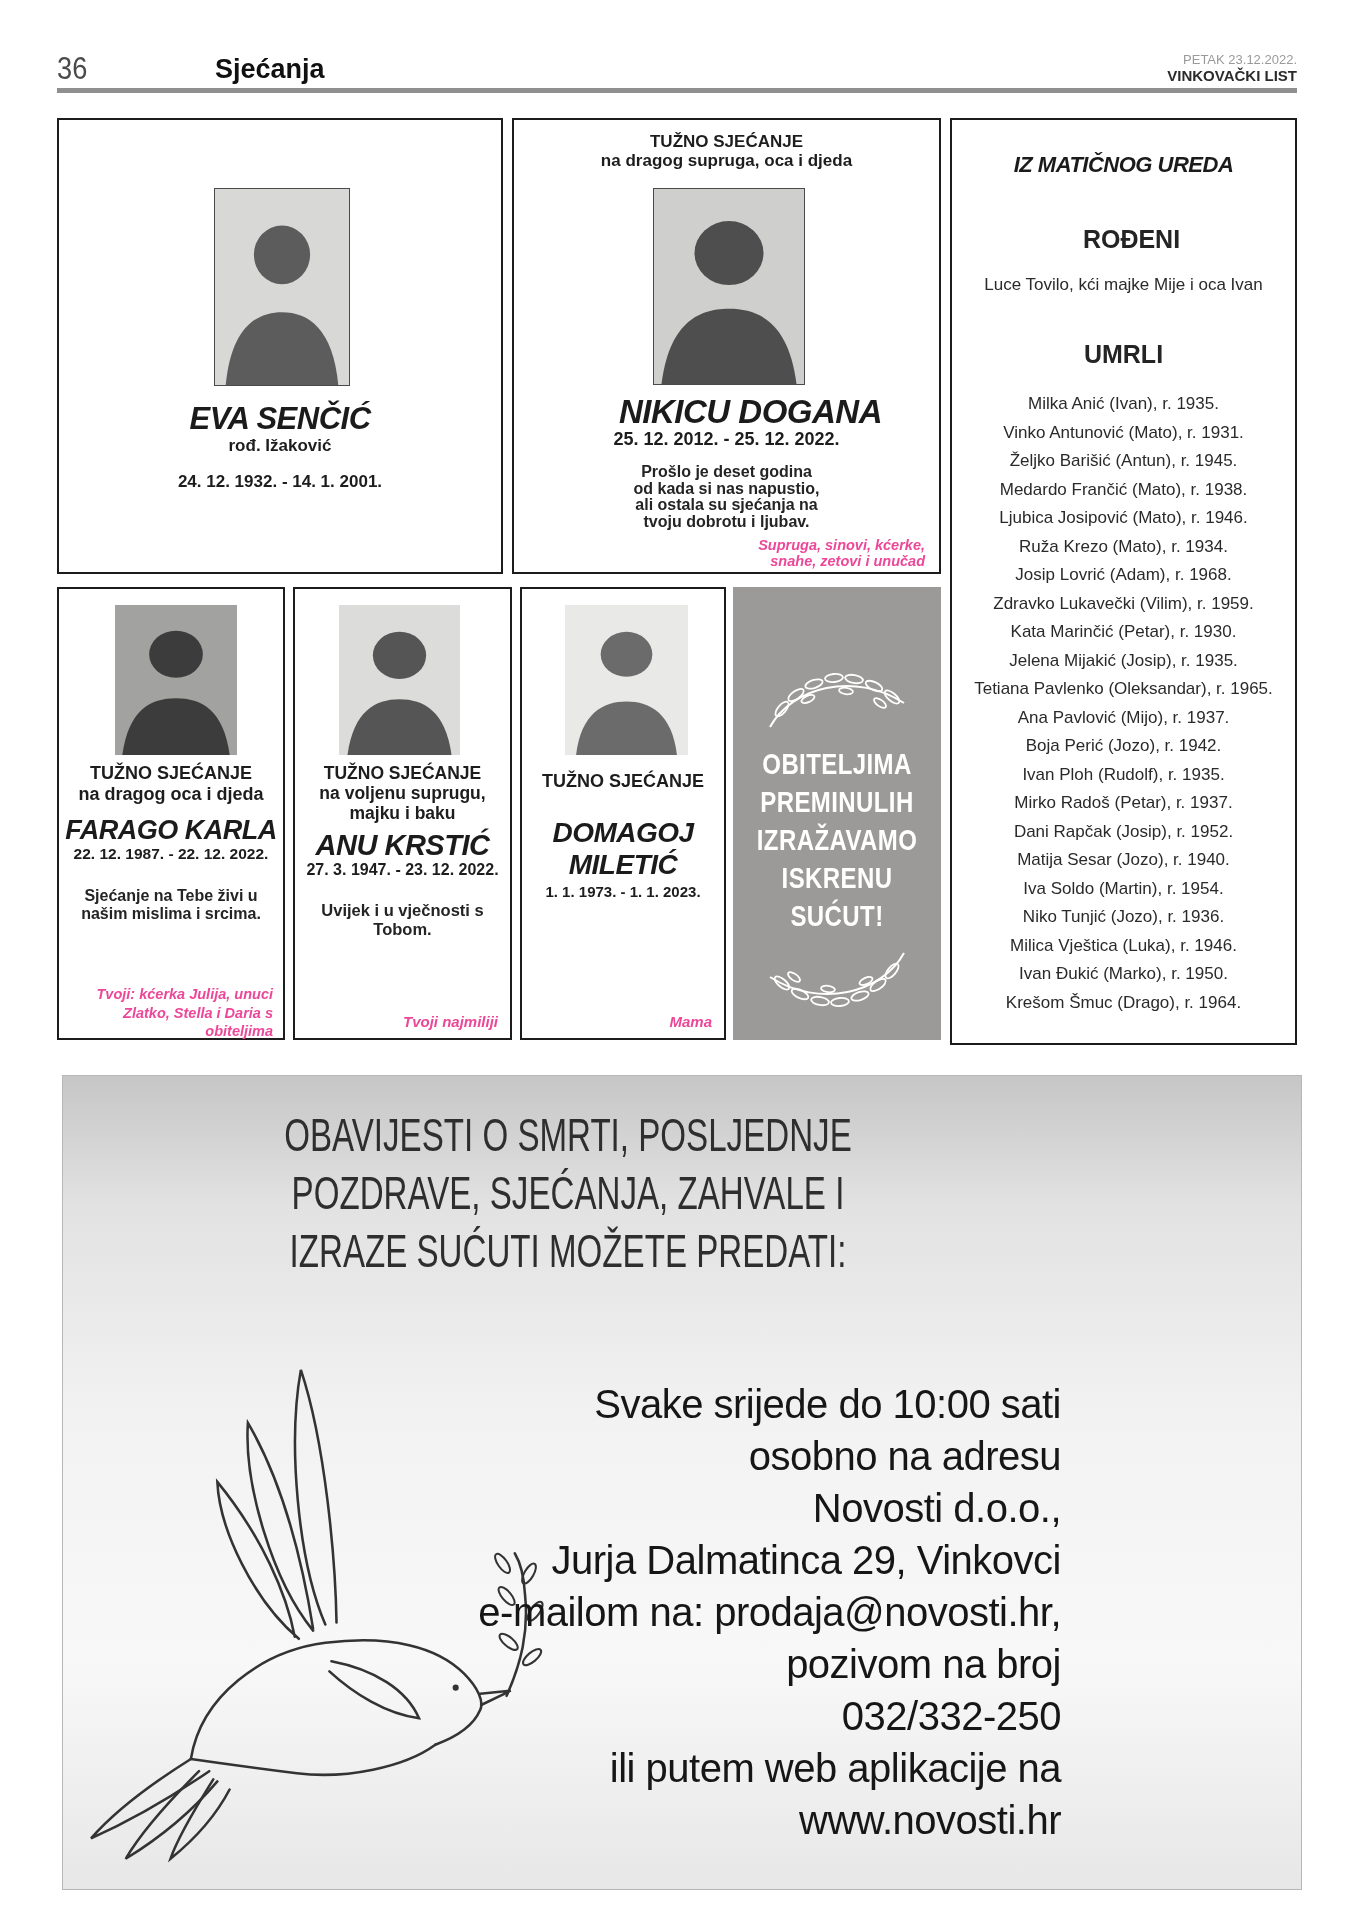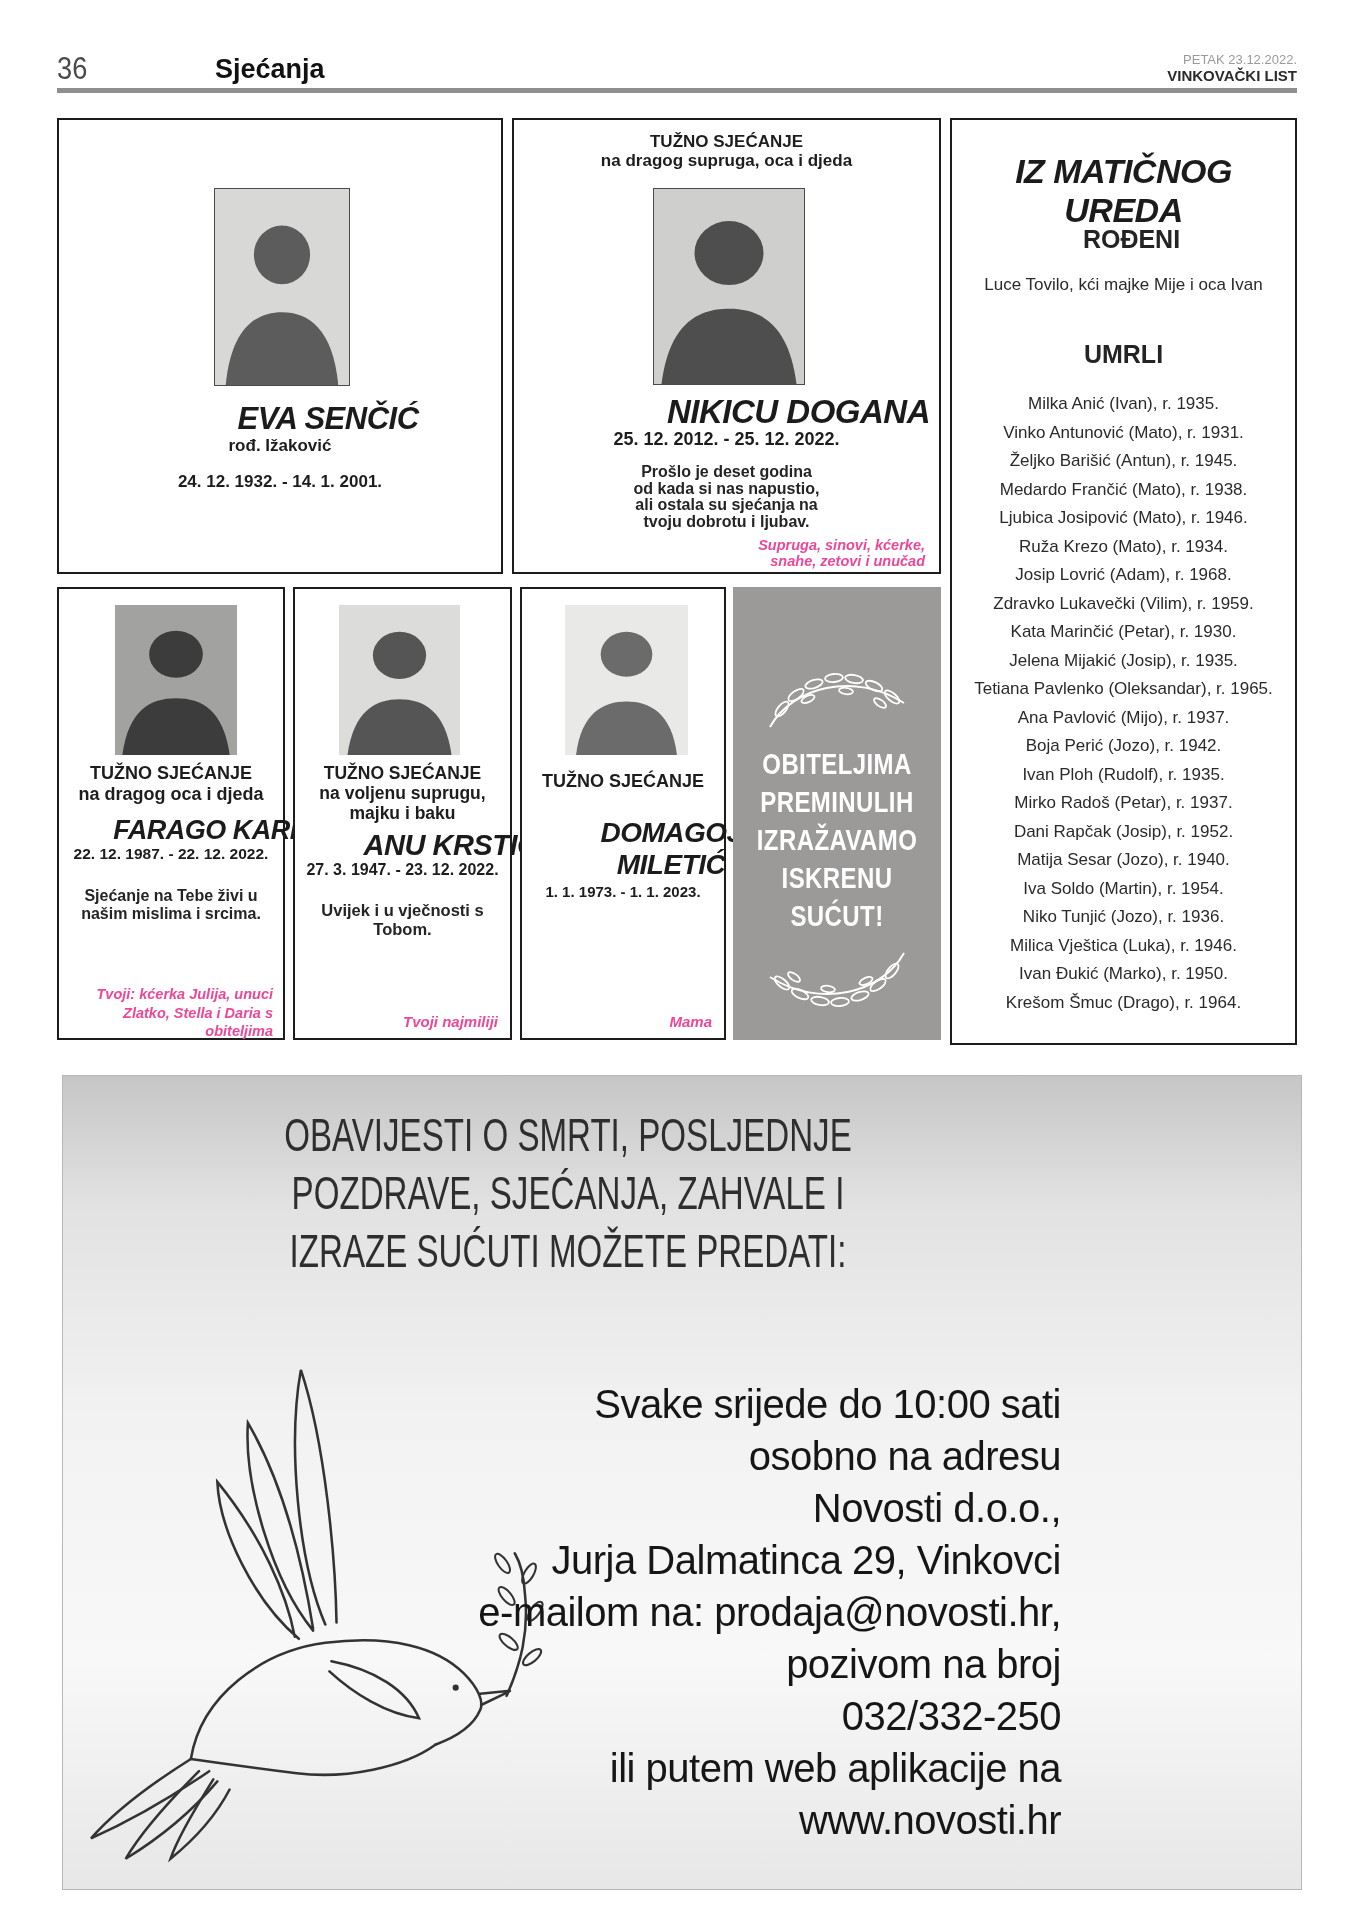--- a/index.html
+++ b/index.html
@@ -15,27 +15,27 @@
   .masthead .date{font-size:13px;color:#9a9a9a;font-weight:400;}
   .masthead .paper{font-size:15px;color:#2b2b2b;font-weight:700;}
   .header-rule{left:57px;top:88px;width:1240px;height:5px;background:#8f8f8f;}
 
   
   .box{background:#fff;border:2px solid #1c1c1c;}
   .photo{border:1px solid #4a4a4a;overflow:hidden;}
   .photo svg{display:block;width:100%;height:100%;}
   .photo.noborder{border:none;}
   .obit-head{font-weight:700;color:#1d1d1d;}
-  .obit-name{font-style:italic;font-weight:700;color:#1b1b1b;letter-spacing:-.5px;margin-left:48px;}
+  .obit-name{font-style:italic;font-weight:700;color:#1b1b1b;letter-spacing:-.5px;}
   .obit-dates{font-weight:700;color:#1d1d1d;}
   .obit-body{font-weight:700;color:#242424;}
   .obit-sign{font-style:italic;font-weight:700;color:#ec4899;text-align:right;}
 
   
-  .registry-title{font-style:italic;font-weight:700;font-size:34px;letter-spacing:-.5px;color:#1b1b1b;}
+  .registry-title{font-style:italic;font-weight:700;font-size:22px;letter-spacing:-.5px;color:#1b1b1b;}
   .registry-sub{font-weight:700;font-size:25px;color:#242424;}
   .registry-entry{font-size:17px;color:#2a2a2a;}
   .registry-list div{line-height:28.5px;}
   .born-list div{line-height:24px;}
 
   
   .cond-box{color:#fff;}
   .cond-lines{font-weight:700;font-size:30px;line-height:38px;letter-spacing:.5px;transform:scaleX(.8);transform-origin:center top;text-align:center;}
   .laurel{width:150px;height:64px;}
   .laurel svg{display:block;width:100%;height:100%;}

